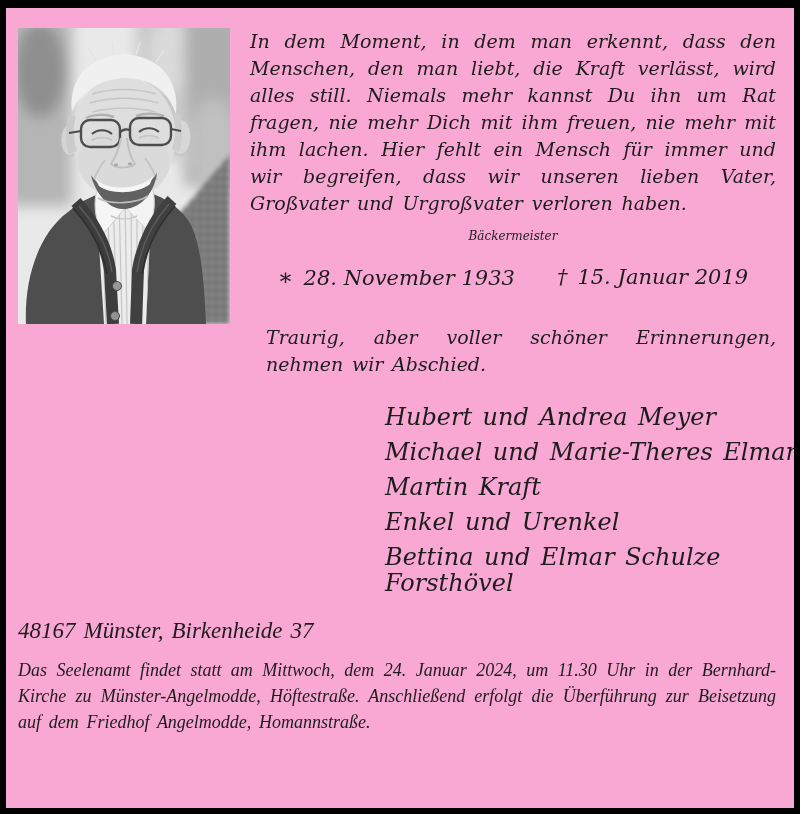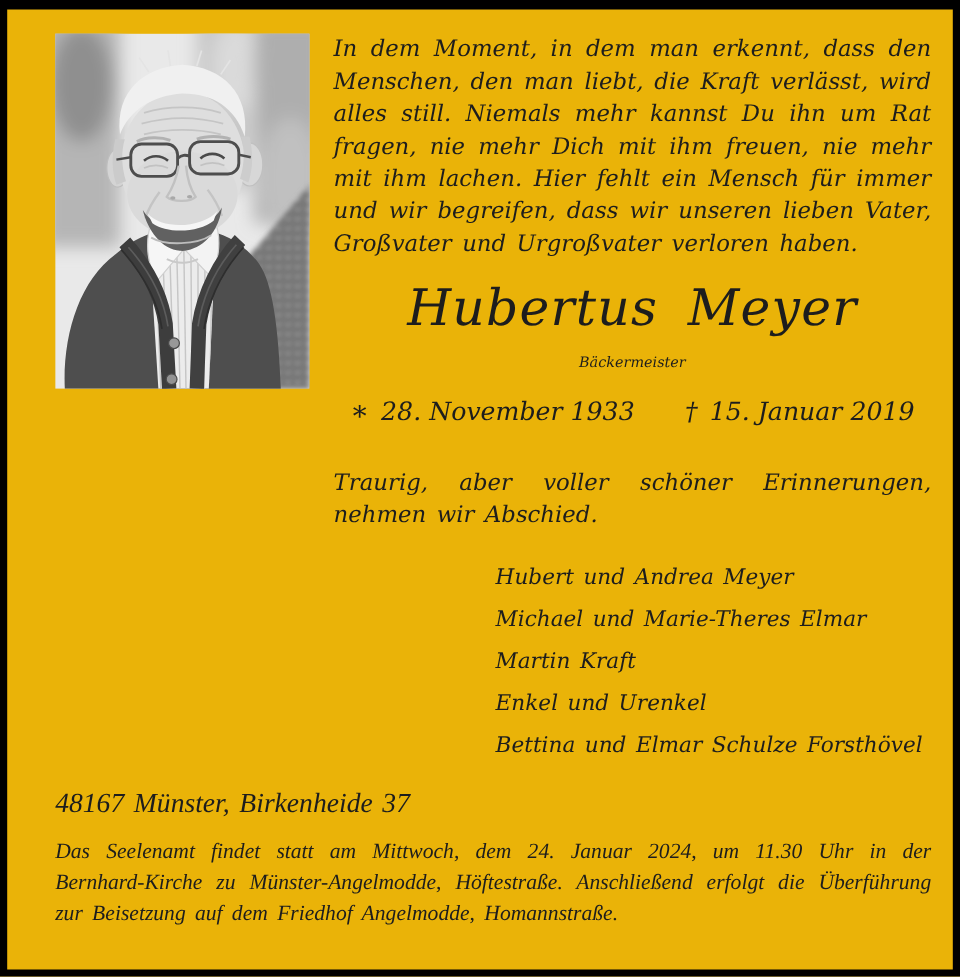--- a/index.html
+++ b/index.html
@@ -4,22 +4,22 @@
 <style>
   html, body { margin: 0; padding: 0; background: #ffffff; }
 
   .page {
     position: relative;
     width: 800px;
     height: 814px;
     box-sizing: border-box;
     border: 6px solid #000;
     border-top-width: 8px;
-    background: #eab308;
-    padding: 18px 18px 0 40px;
+    background: #f9a8d4;
+    padding: 18px 18px 0 12px;
     overflow: hidden;
     font-family: "DejaVu Serif", serif;
     font-style: italic;
     color: #1d1d1d;
   }
 
   .top-section { display: flex; gap: 20px; }
 
   .photo-frame { width: 212px; height: 296px; flex: none; margin-top: 2px; }
   .photo-frame svg { display: block; width: 212px; height: 296px; }
@@ -57,28 +57,28 @@
     justify-content: center;
     gap: 42px;
     font-size: 21px;
     line-height: 28px;
   }
   .date-group { white-space: nowrap; }
   .date-symbol { display: inline-block; margin-right: 10px; }
   .star { font-size: 1.1em; }
 
   .farewell {
-    margin: 32px 0 0 0;
+    margin: 32px 0 0 16px;
     font-size: 19px;
     line-height: 27px;
     text-align: justify;
     word-spacing: 0.14em;
   }
 
-  .mourners { margin: 26px 0 0 135px; font-size: 18px; }
+  .mourners { margin: 26px 0 0 135px; font-size: 24px; }
   .mourner {
     line-height: 26px;
     margin-bottom: 9px;
     white-space: nowrap;
     word-spacing: 0.12em;
   }
   .mourner:last-child { white-space: normal; max-width: 372px; }
 
   .address {
     margin-top: 12px;
@@ -225,21 +225,20 @@
           <path d="M80,170 C92,177 118,176 130,168" stroke="#bdbdbd" stroke-width="1.6" fill="none"></path>
 
           <path d="M93,188 C101,192 111,192 119,188" stroke="#c9c9c9" stroke-width="1.6" fill="none"></path>
         </g>
       </svg>
     </div>
 
     <div class="right-col">
       <p class="opening">In dem Moment, in dem man erkennt, dass den Menschen, den man liebt, die Kraft verlässt, wird alles still. Niemals mehr kannst Du ihn um Rat fragen, nie mehr Dich mit ihm freuen, nie mehr mit ihm lachen. Hier fehlt ein Mensch für immer und wir begreifen, dass wir unseren lieben Vater, Großvater und Urgroßvater verloren haben.</p>
 
-      <h1 class="deceased-name">Hubertus Meyer</h1>
 
       <div class="profession">Bäckermeister</div>
 
       <div class="dates">
         <span class="date-group">
           <span class="date-symbol star">∗</span><span>28. November 1933</span>
         </span>
         <span class="date-group">
           <span class="date-symbol">†</span><span>15. Januar 2019</span>
         </span>

